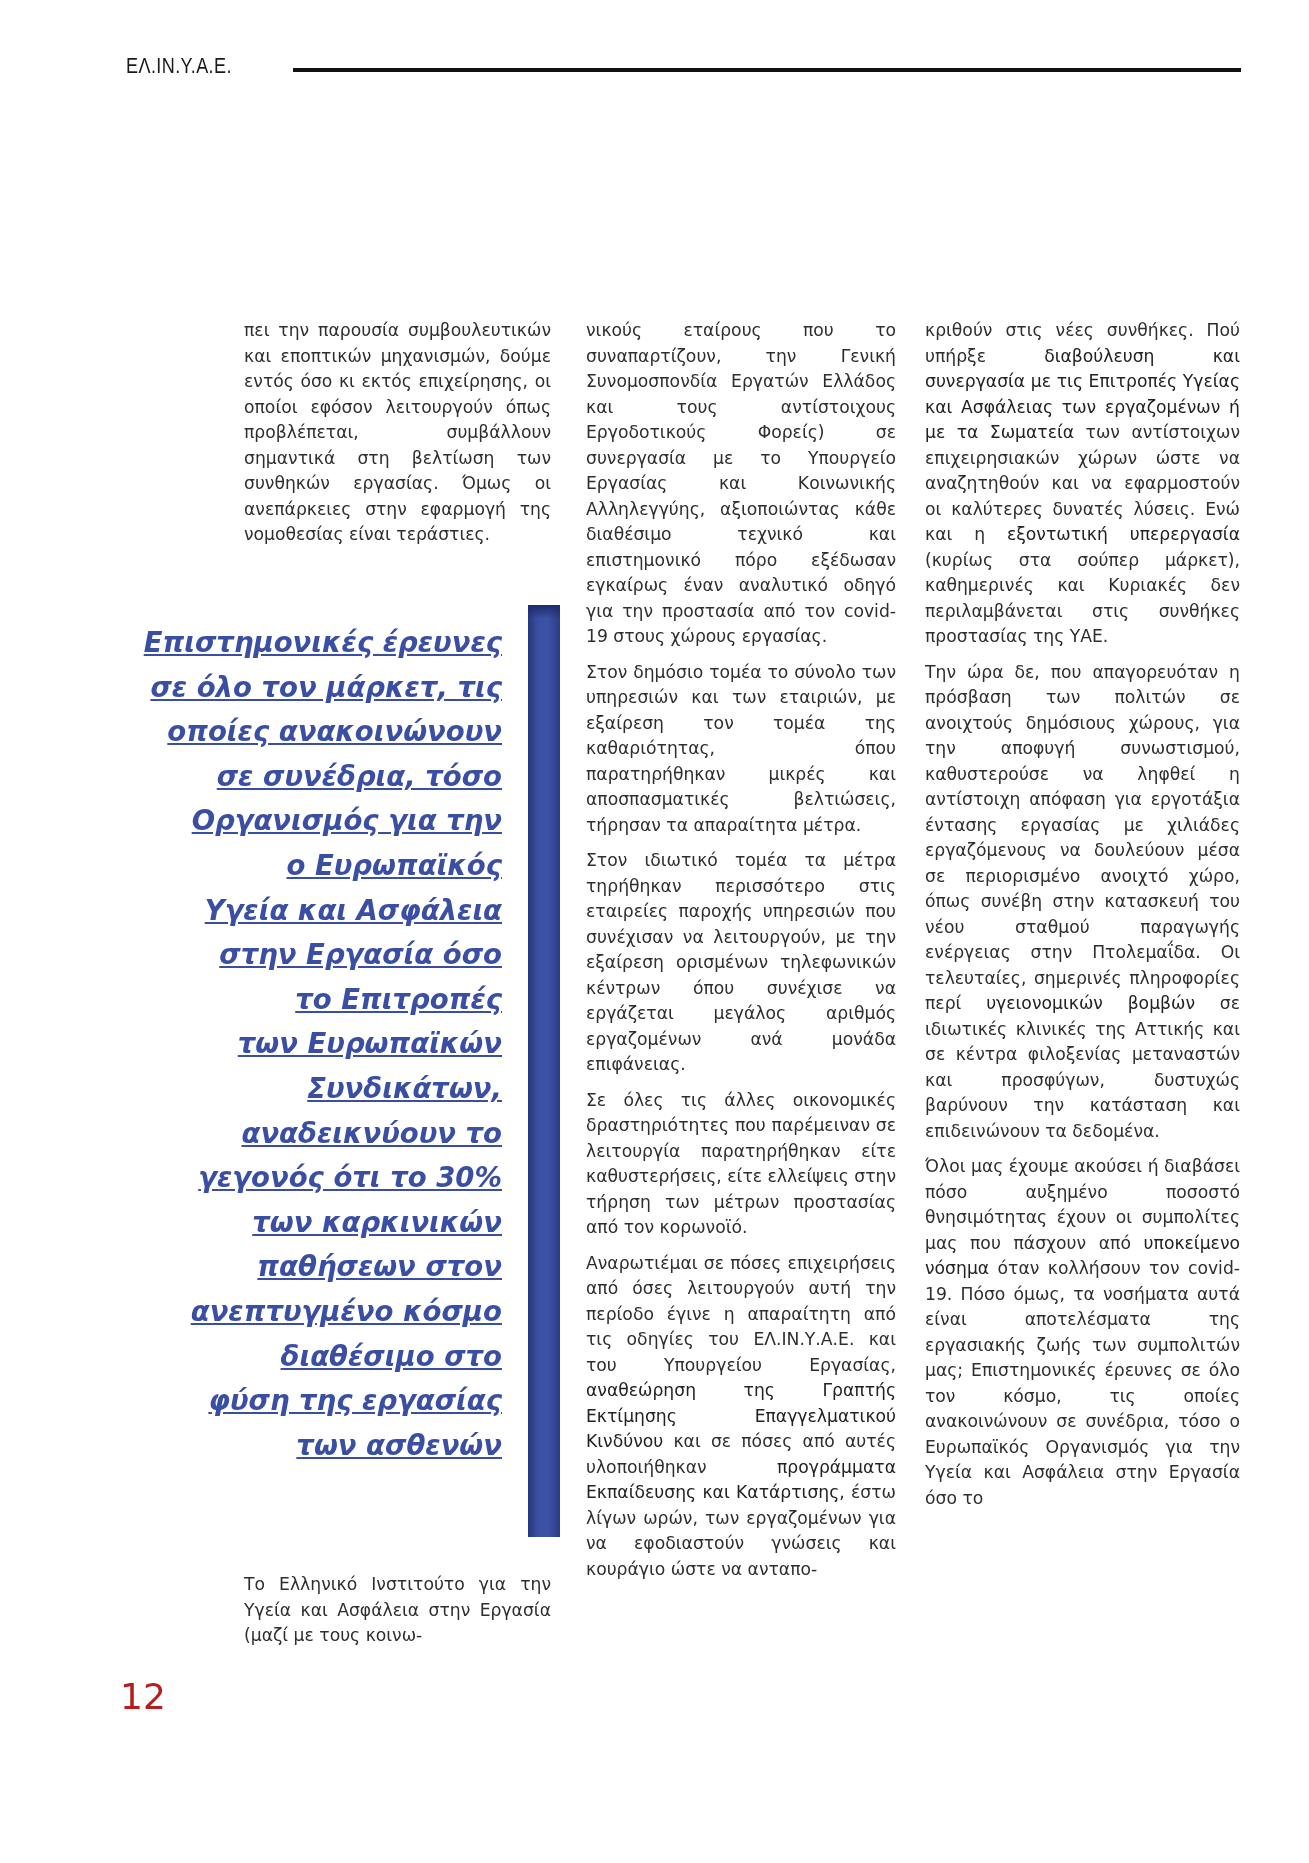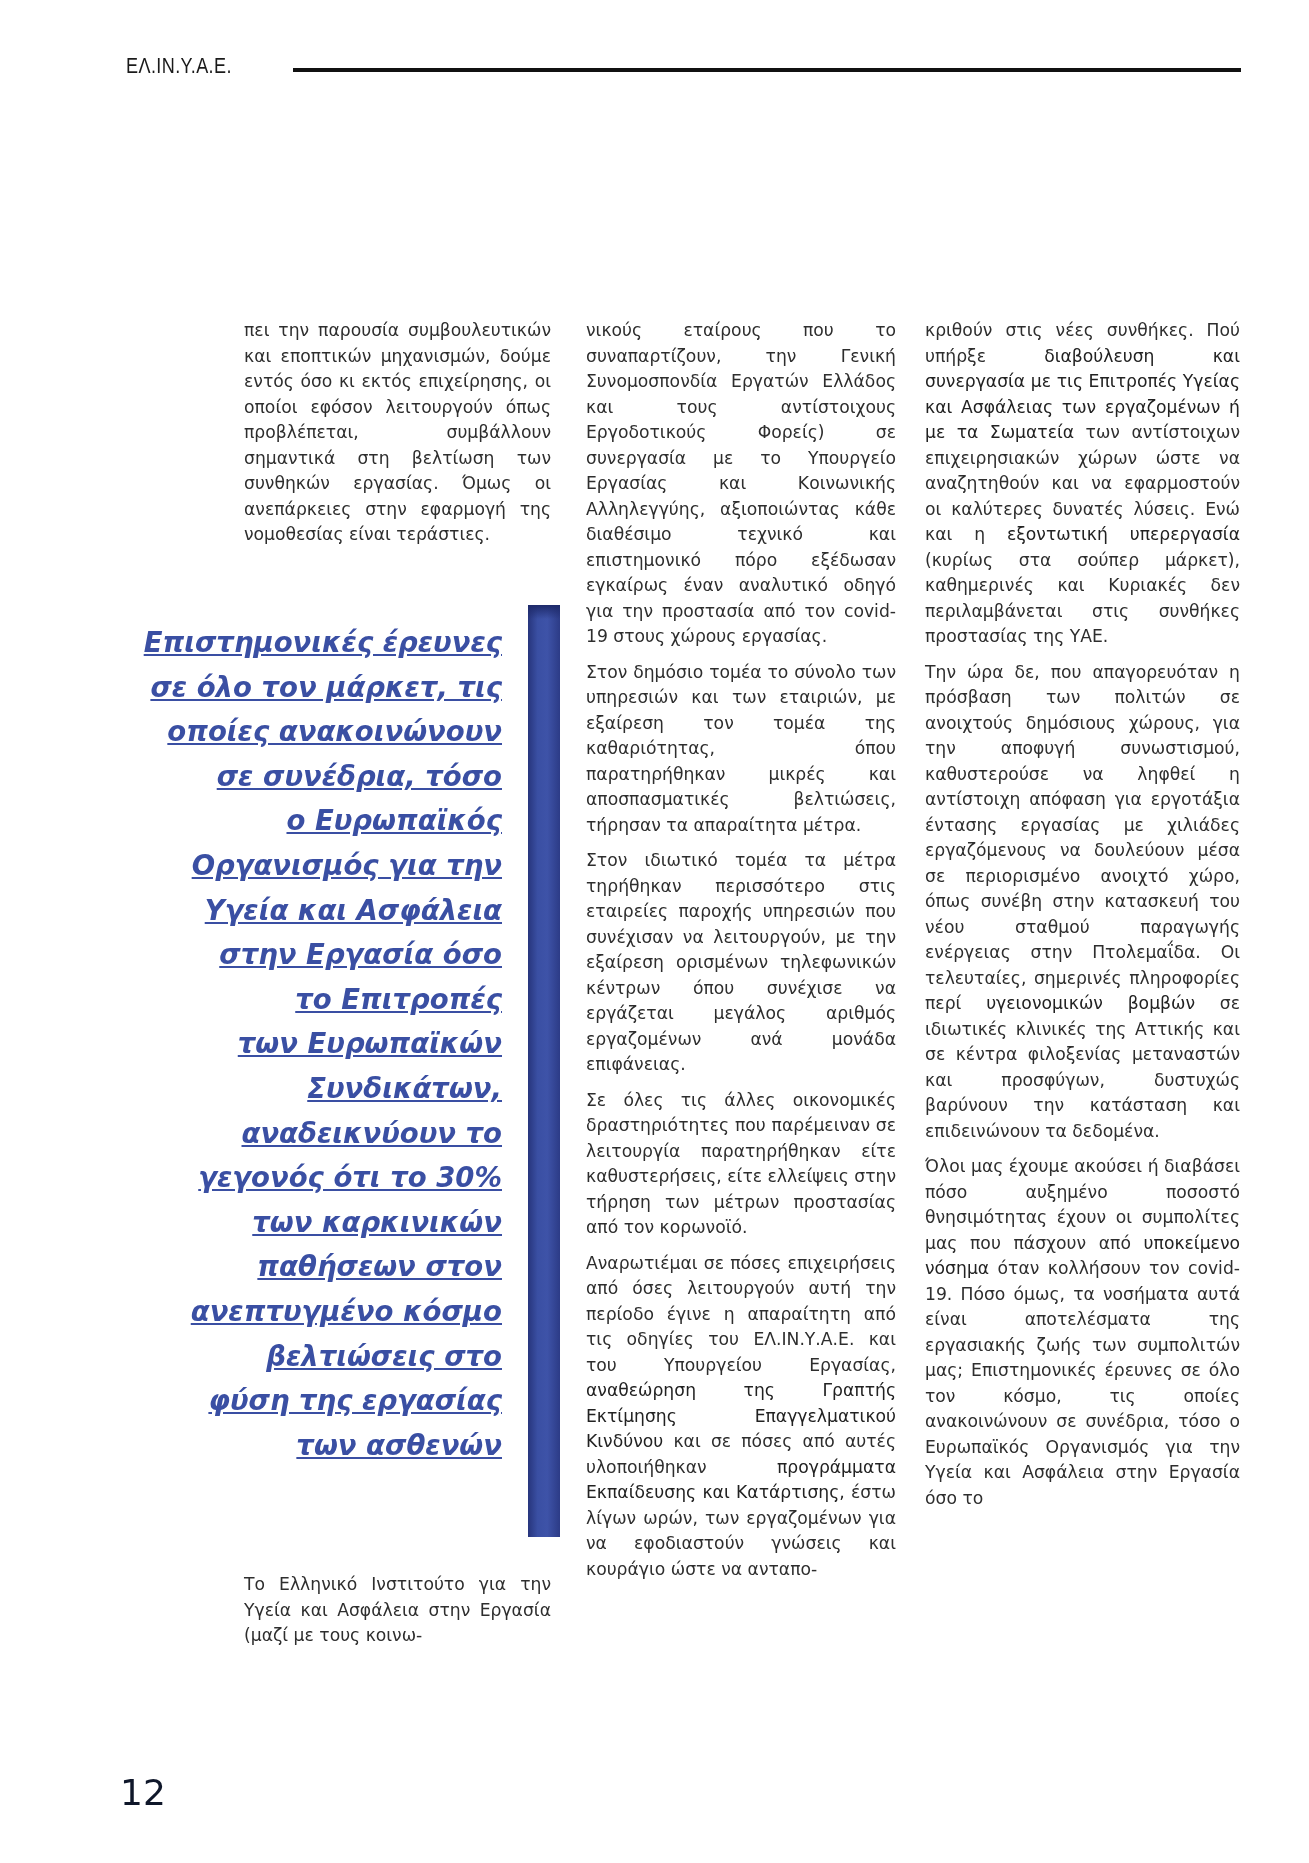--- a/index.html
+++ b/index.html
@@ -99,54 +99,54 @@
     .accent-bar::before {
       content: "";
       position: absolute;
       left: 0; top: 0; right: 0;
       height: 14px;
       background: linear-gradient(180deg, #1e2a6a 0%, rgba(58,79,163,0) 100%);
     }
     .page-number {
       position: absolute;
       left: 120px;
-      top: 1772px;
+      top: 1676px;
       font-family: "DejaVu Sans", sans-serif;
       font-size: 36px;
-      color: #0f172a;
+      color: #b91c1c;
     }
   </style>
 </head>
 <body>
 
 <div class="header-title">ΕΛ.ΙΝ.Υ.Α.Ε.</div>
 <div class="header-rule"></div>
 
 <div class="col col-left-top">
   <p>πει την παρουσία συμβουλευτικών και εποπτικών μηχανισμών, δούμε εντός όσο κι εκτός επιχείρησης, οι οποίοι εφόσον λειτουργούν όπως προβλέπεται, συμβάλλουν σημαντικά στη βελτίωση των συνθηκών εργασίας. Όμως οι ανεπάρκειες στην εφαρμογή της νομοθεσίας είναι τεράστιες.</p>
 </div>
 
 <div class="pull-quote">
   <span class="line">Επιστημονικές έρευνες</span>
   <span class="line">σε όλο τον μάρκετ, τις</span>
   <span class="line">οποίες ανακοινώνουν</span>
   <span class="line">σε συνέδρια, τόσο</span>
+  <span class="line">Οργανισμός για την</span>
   <span class="line">ο Ευρωπαϊκός</span>
-  <span class="line">Οργανισμός για την</span>
   <span class="line">Υγεία και Ασφάλεια</span>
   <span class="line">στην Εργασία όσο</span>
   <span class="line">το Επιτροπές</span>
   <span class="line">των Ευρωπαϊκών</span>
   <span class="line">Συνδικάτων,</span>
   <span class="line">αναδεικνύουν το</span>
   <span class="line">γεγονός ότι το 30%</span>
   <span class="line">των καρκινικών</span>
   <span class="line">παθήσεων στον</span>
   <span class="line">ανεπτυγμένο κόσμο</span>
-  <span class="line">βελτιώσεις στο</span>
+  <span class="line">διαθέσιμο στο</span>
   <span class="line">φύση της εργασίας</span>
   <span class="line">των ασθενών</span>
 </div>
 
 <div class="accent-bar"></div>
 
 <div class="col col-left-bottom">
   <p>Το Ελληνικό Ινστιτούτο για την Υγεία και Ασφάλεια στην Εργασία (μαζί με τους κοινω-</p>
 </div>
 

